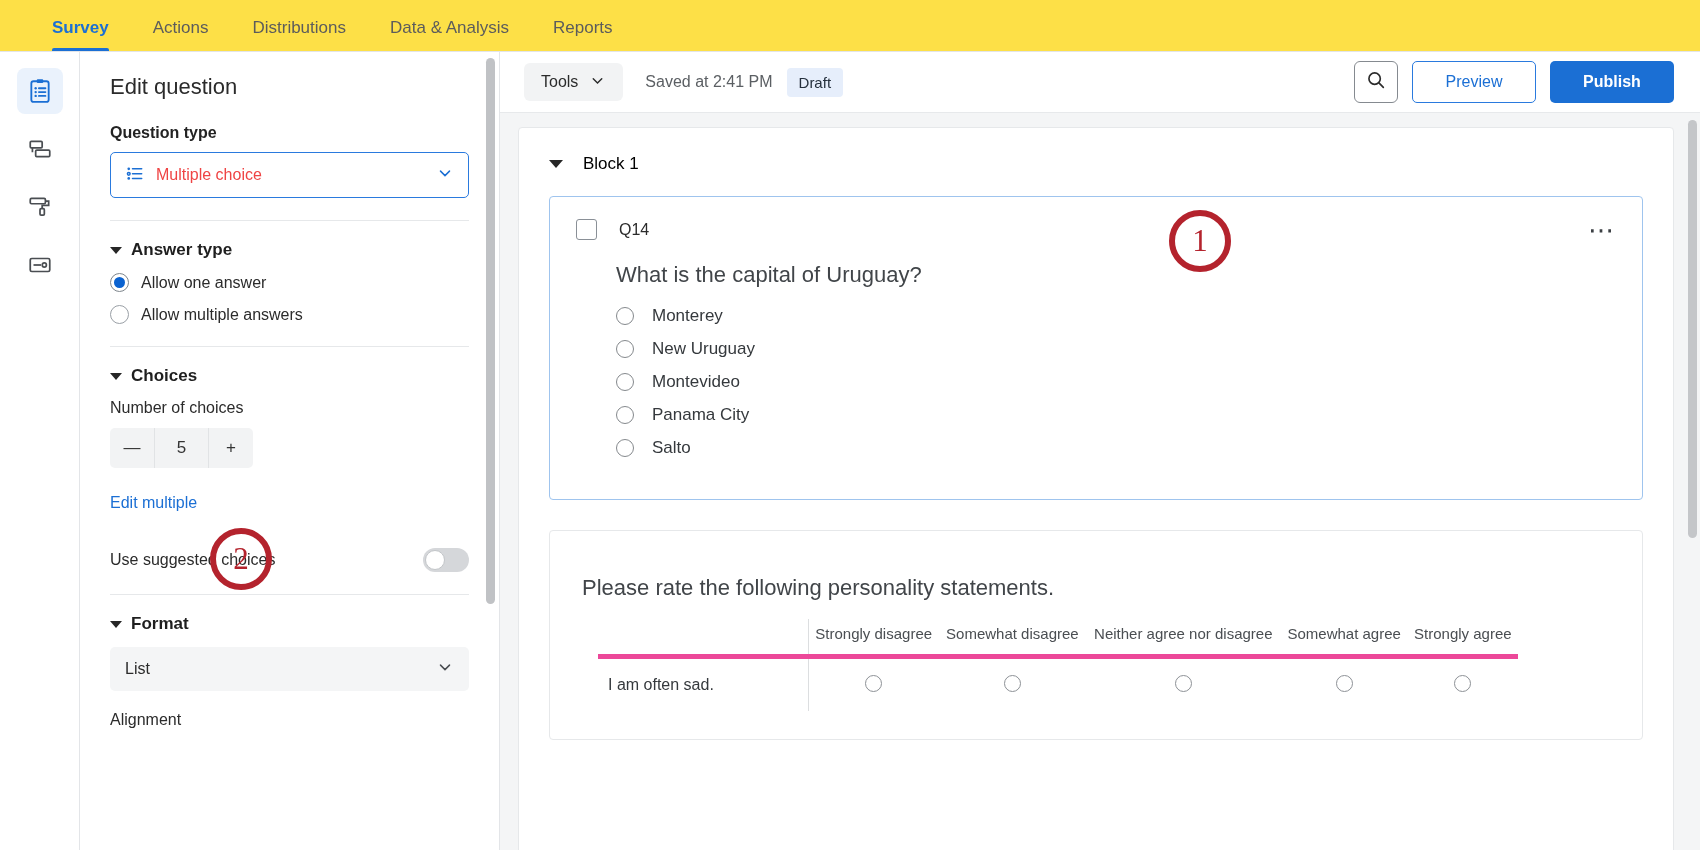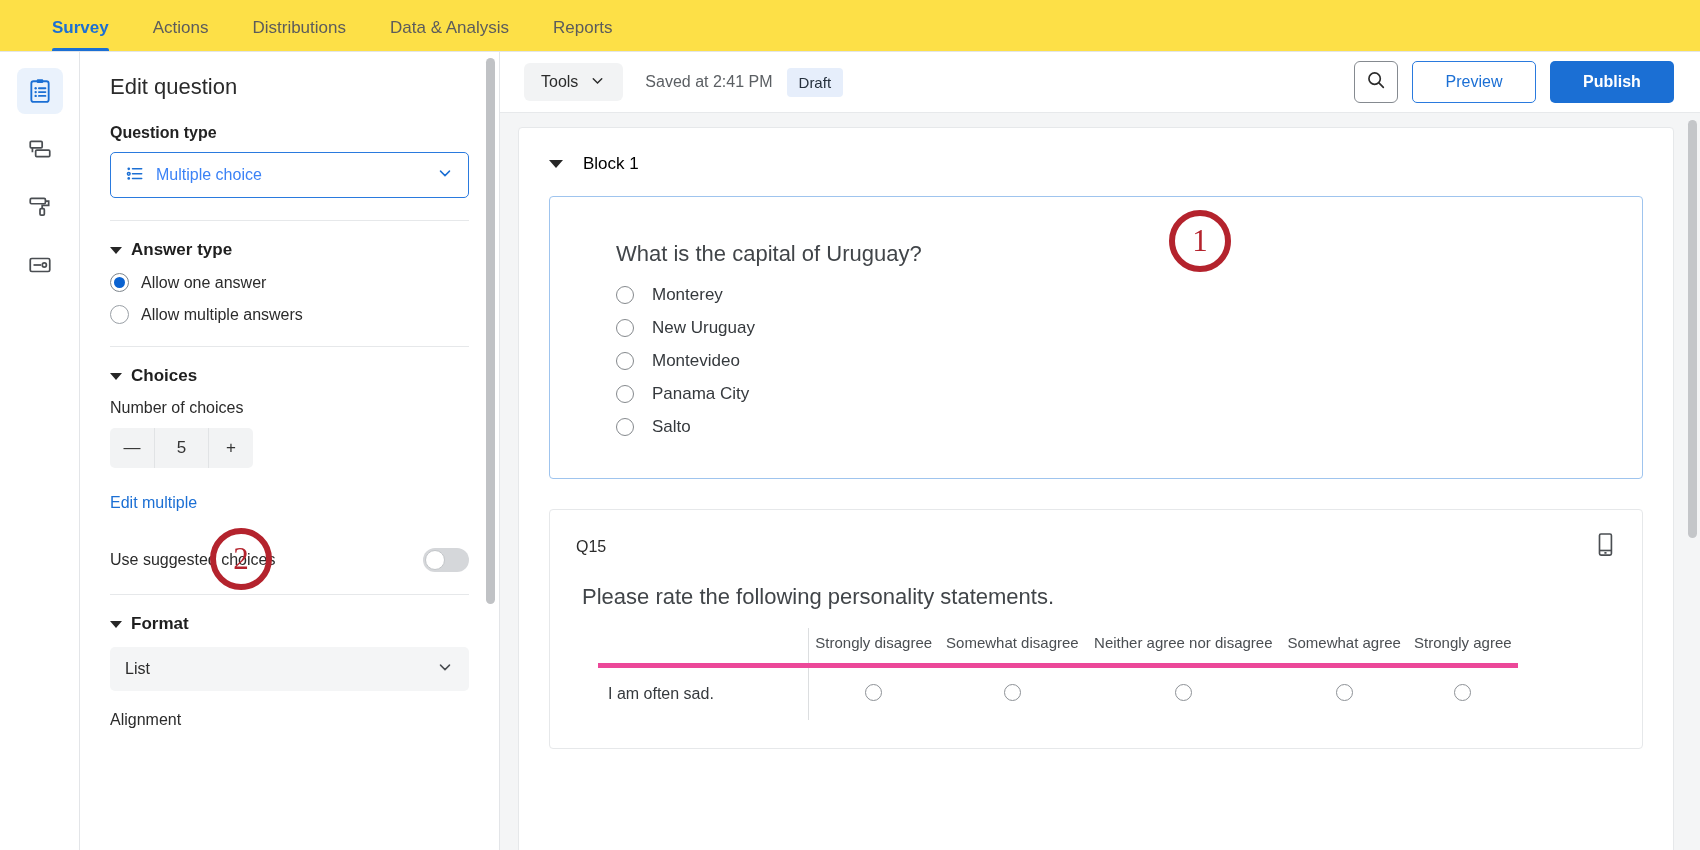--- a/index.html
+++ b/index.html
@@ -77,21 +77,21 @@
   .panel-title { font-size: 22px; color: #2b2b2b; margin-bottom: 24px; }
   .lbl-bold { font-size: 16px; font-weight: bold; color: #232323; }
 
   .select-box {
     height: 46px;
     border: 1.5px solid #2a7ade;
     border-radius: 5px;
     display: flex; align-items: center;
     padding: 0 14px;
     gap: 11px;
-    color: #3b82f6;
+    color: #ef4444;
     font-size: 16px;
     cursor: pointer;
     margin-top: 10px;
   }
   .select-box .chev { margin-left: auto; }
 
   .divider { height: 1px; background: #e6e8ea; margin: 22px 0 0 0; }
 
   .sect-head {
     display: flex; align-items: center; gap: 9px;
@@ -500,20 +500,25 @@
 
     <div class="canvas">
       <div class="block-card">
 
         <div class="block-head">
           <span class="block-caret"></span>
           <span class="block-name">Block 1</span>
         </div>
 
         <div class="q-card">
+          <div class="q-head">
+            <span class="q-check"></span>
+            <span class="q-id">Q14</span>
+            <span class="q-dots">⋯</span>
+          </div>
           <div class="q-text">What is the capital of Uruguay?</div>
 
           <div class="choice-row">
             <span class="choice-radio"></span>
             <span class="choice-txt">Monterey</span>
           </div>
           <div class="choice-row">
             <span class="choice-radio"></span>
             <span class="choice-txt">New Uruguay</span>
           </div>
@@ -525,30 +530,20 @@
             <span class="choice-radio"></span>
             <span class="choice-txt">Panama City</span>
           </div>
           <div class="choice-row">
             <span class="choice-radio"></span>
             <span class="choice-txt">Salto</span>
           </div>
         </div>
 
         <div class="q-card plain">
-          <div class="q-head">
-            <span class="q-id">Q15</span>
-            <span class="mobile-icon">
-              <svg width="22" height="26" viewBox="0 0 24 28" fill="none" stroke="#4a4e52" stroke-width="1.8">
-                <rect x="6" y="2" width="13" height="23" rx="1.6"></rect>
-                <line x1="6" y1="20" x2="19" y2="20"></line>
-                <rect x="11.2" y="21.6" width="2.6" height="2" rx="0.5" fill="#4a4e52" stroke="none"></rect>
-              </svg>
-            </span>
-          </div>
           <div class="q-text m0">Please rate the following personality statements.</div>
 
           <div class="matrix">
             <table>
               <thead>
                 <tr>
                   <th class="stub"></th>
                   <th class="sep">Strongly disagree</th>
                   <th>Somewhat disagree</th>
                   <th>Neither agree nor disagree</th>

